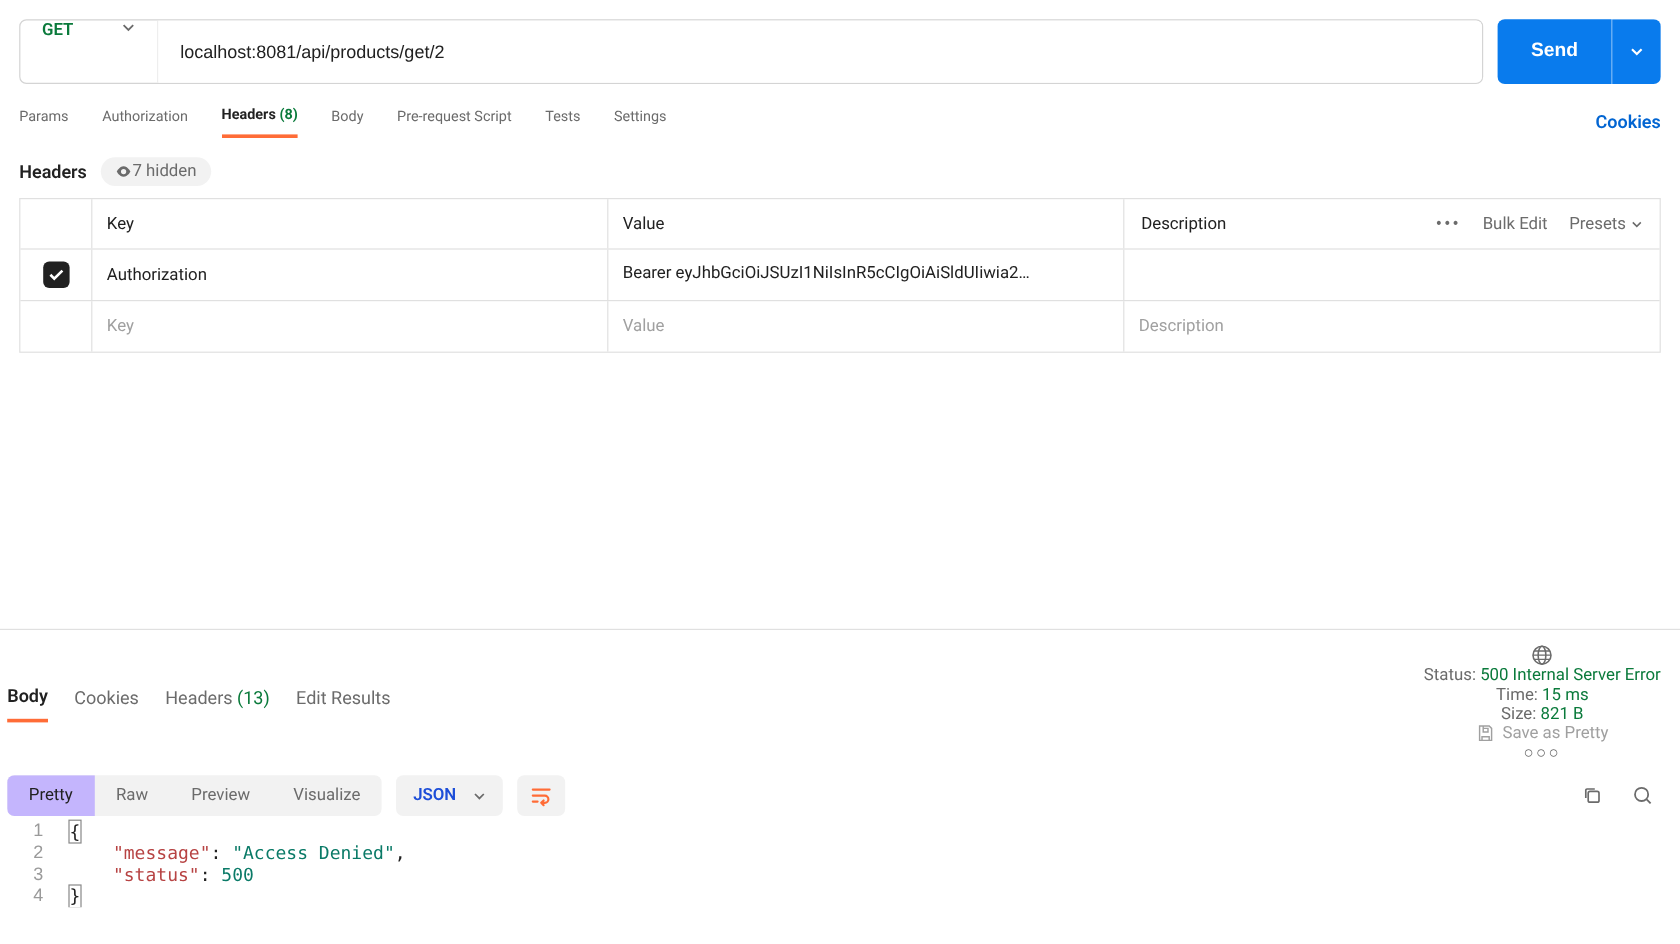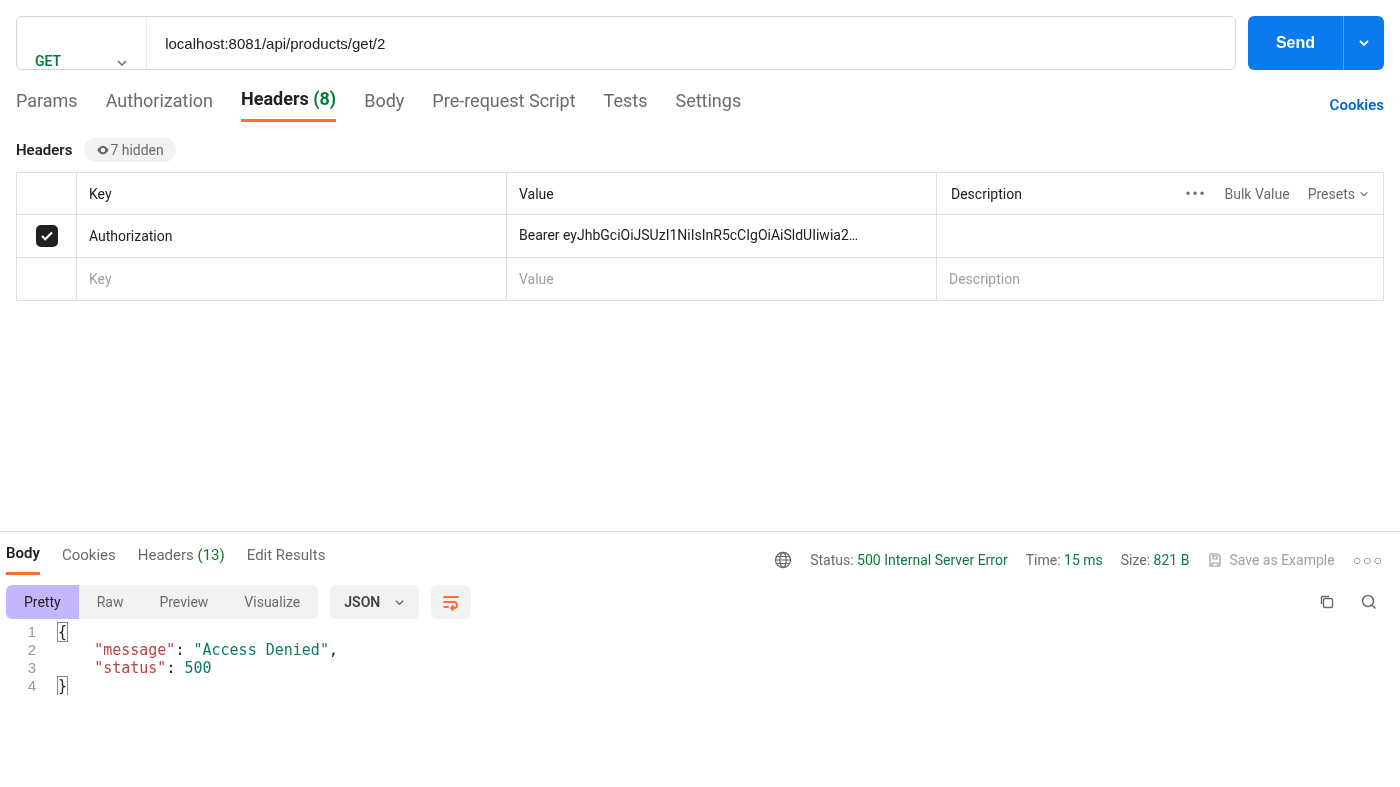--- a/index.html
+++ b/index.html
@@ -1,30 +1,30 @@
 <!DOCTYPE html>
 <html><head>
 <meta charset="utf-8">
 <style>
 * { margin: 0; padding: 0; box-sizing: border-box; }
 body { font-family: -apple-system, BlinkMacSystemFont, "Segoe UI", Roboto, sans-serif; font-size: 14px; color: #212121; background: #fff; }
 
 
 .request-bar { display: flex; gap: 12px; padding: 16px 16px 0 16px; align-items: stretch; }
 .method-url { display: flex; flex: 1; border: 1px solid #d4d4d4; border-radius: 6px; overflow: hidden; height: 54px; }
-.method-select { display: flex; align-items: flex-end; gap: 55px; padding: 0 18px; border-right: 1px solid #eaeaea; cursor: pointer; font-weight: 600; color: #0a7a3b; }
+.method-select { display: flex; align-items: flex-start; gap: 40px; padding: 0 18px; border-right: 1px solid #eaeaea; cursor: pointer; font-weight: 600; color: #0a7a3b; }
 .method-select .chev { color: #6b6b6b; }
 .url-input { flex: 1; border: none; padding: 0 18px; font-size: 15px; outline: none; color: #212121; }
 .send-group { display: flex; }
 .send-btn { background: #097bed; color: #fff; border: none; border-radius: 6px 0 0 6px; font-size: 16px; font-weight: 600; padding: 0 28px; cursor: pointer; }
 .send-dd { background: #097bed; color: #fff; border: none; border-left: 1px solid rgba(255,255,255,0.3); border-radius: 0 6px 6px 0; padding: 0 14px; cursor: pointer; display: flex; align-items: center; }
 
 
 .tabs-row { display: flex; gap: 28px; padding: 18px 16px 0 16px; align-items: center; border-bottom: none; }
-.tabs-row .tab { color: #6b6b6b; cursor: pointer; padding-bottom: 10px; font-size: 18px; }
+.tabs-row .tab { color: #6b6b6b; cursor: pointer; padding-bottom: 10px; font-size: 12px; }
 .tabs-row .tab.active { color: #212121; font-weight: 700; border-bottom: 3px solid #ff6c37; }
 .tabs-row .count { color: #0a7a3b; }
 .tabs-row .spacer { flex: 1; }
 .cookies-link { color: #0265d2; font-weight: 600; cursor: pointer; font-size: 15px; }
 
 
 .headers-title { display: flex; align-items: center; gap: 12px; padding: 16px 16px 10px 16px; }
 .headers-title .lbl { font-weight: 600; font-size: 15px; }
 .hidden-pill { background: #f2f2f2; border-radius: 16px; padding: 4px 12px; display: flex; align-items: center; gap: 0; color: #6b6b6b; cursor: pointer; }
 .eye-icon { width: 14px; height: 14px; }
@@ -47,32 +47,32 @@
 .chk svg { width: 14px; height: 14px; }
 .presets-item { display: flex; align-items: center; gap: 4px; cursor: pointer; }
 
 
 .response-divider { border-top: 1px solid #e0e0e0; margin-top: 230px; }
 .resp-tabs { display: flex; align-items: center; padding: 12px 16px 0 6px; gap: 22px; }
 .resp-tabs .rtab { color: #6b6b6b; cursor: pointer; padding: 0 0 10px 0; font-size: 15px; }
 .resp-tabs .rtab.active { color: #212121; font-weight: 600; border-bottom: 3px solid #ff6c37; }
 .resp-tabs .rcount { color: #0a7a3b; }
 .resp-tabs .spacer { flex: 1; }
-.resp-meta { display: flex; align-items: center; gap: 18px; color: #6b6b6b; font-size: 14px; }
+.resp-meta { display: flex; align-items: center; color: #6b6b6b; font-size: 14px; flex-direction: column; }
 .resp-meta .green { color: #0a7a3b; }
 .save-example { display: flex; align-items: center; gap: 6px; color: #a0a0a0; cursor: default; }
 .kebab { color: #6b6b6b; cursor: pointer; letter-spacing: 2px; font-weight: bold; }
 .globe-icon { color: #6b6b6b; }
 
 
 .resp-toolbar { display: flex; align-items: center; gap: 12px; padding: 10px 16px 0 6px; }
 .view-toggle { display: flex; background: #f2f2f2; border-radius: 6px; overflow: hidden; }
 .view-toggle .vbtn { padding: 9px 18px; cursor: pointer; color: #6b6b6b; font-size: 14px; }
 .view-toggle .vbtn.active { background: #c4b5fd; color: #212121; font-weight: 400; }
-.format-select { background: #f2f2f2; border-radius: 6px; padding: 9px 14px; display: flex; align-items: center; gap: 14px; cursor: pointer; color: #404040; font-weight: 600; font-size: 14px; }
+.format-select { background: #f2f2f2; border-radius: 6px; padding: 9px 14px; display: flex; align-items: center; gap: 14px; cursor: pointer; color: #1d4ed8; font-weight: 600; font-size: 14px; }
 .wrap-btn { background: #f2f2f2; border-radius: 6px; padding: 7px 10px; cursor: pointer; display: flex; align-items: center; }
 .resp-toolbar .spacer { flex: 1; }
 .icon-btn { color: #6b6b6b; cursor: pointer; padding: 6px; }
 
 
 .code-body { padding: 4px 0 0 6px; font-family: ui-monospace, Menlo, Consolas, monospace; font-size: 15px; }
 .code-line { display: flex; }
 .gutter { width: 52px; text-align: right; padding-right: 22px; color: #9a9a9a; user-select: none; font-family: -apple-system, sans-serif;}
 .code-text { white-space: pre; }
 .tok-key { color: #b74343; }
@@ -133,21 +133,21 @@
 </div>
 
 <div class="hdr-table">
   <div class="hdr-row">
     <div class="cell c-check"></div>
     <div class="cell c-key">Key</div>
     <div class="cell c-val">Value</div>
     <div class="actions-cell">
       <span style="margin-right:auto;color:#212121;">Description</span>
       <span class="dots">•••</span>
-      <span class="linkish">Bulk Value</span>
+      <span class="linkish">Bulk Edit</span>
       <span class="presets-item">
         <span>Presets</span>
         <svg width="10" height="10" viewBox="0 0 12 12">
             <path d="M2 4l4 4 4-4" stroke="#6b6b6b" stroke-width="1.5" fill="none"></path>
           </svg>
       </span>
     </div>
   </div>
   <div class="hdr-row">
     <div class="cell c-check">
@@ -196,21 +196,21 @@
       <span class="green">15 ms</span>
     </span>
     <span>
       <span>Size:</span>
       <span class="green">821 B</span>
     </span>
     <span class="save-example">
       <svg width="16" height="16" viewBox="0 0 16 16">
           <path d="M3 2h8l2 2v10H3V2zm2 9h6v3H5v-3zm1-7h4v3H6V2z" stroke="#a0a0a0" stroke-width="1.2" fill="none"></path>
         </svg>
-      <span>Save as Example</span>
+      <span>Save as Pretty</span>
     </span>
     <span class="kebab">○○○</span>
   </div>
 </div>
 
 <div class="resp-toolbar">
   <div class="view-toggle">
     <div class="vbtn active">Pretty</div>
     <div class="vbtn">Raw</div>
     <div class="vbtn">Preview</div>

